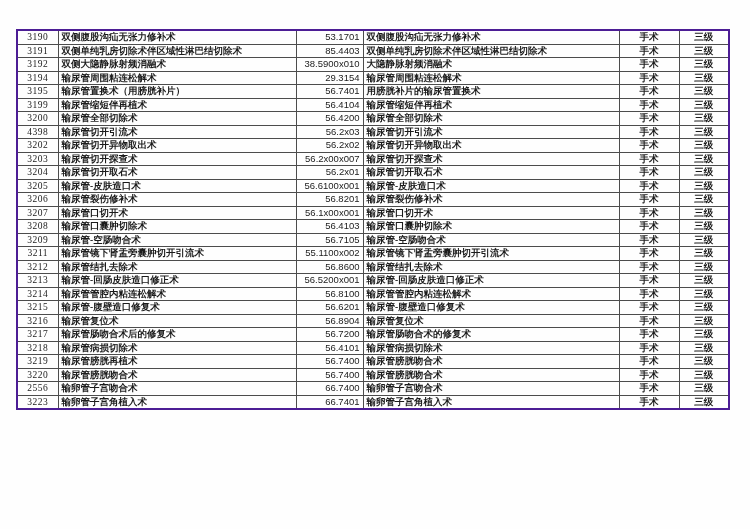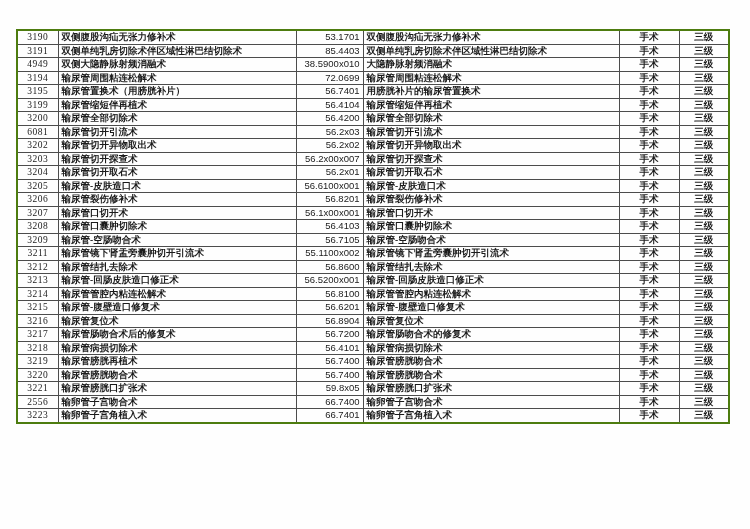--- a/index.html
+++ b/index.html
@@ -20,21 +20,21 @@
     width: 750px; height: 529px;
     background: #fefefe;
   }
   table.proc-table {
     position: absolute;
     left: 16px;
     top: 29px;
     width: 712px;
     border-collapse: collapse;
     table-layout: fixed;
-    border: 2px solid #4d7c0f;
+    border: 2px solid #4c1d95;
   }
   table.proc-table td {
     border: 1px solid #4c4c4c;
     height: 12.5px;
     line-height: 12.5px;
     padding: 0 3px;
     font-size: 9.5px;
     color: #1b1b1b;
     white-space: nowrap;
     overflow: hidden;
@@ -94,31 +94,31 @@
         </tr>
         <tr>
           <td class="col-no">3191</td>
           <td class="col-name">双侧单纯乳房切除术伴区域性淋巴结切除术</td>
           <td class="col-code">85.4403</td>
           <td class="col-name2">双侧单纯乳房切除术伴区域性淋巴结切除术</td>
           <td class="col-cat">手术</td>
           <td class="col-level">三级</td>
         </tr>
         <tr>
-          <td class="col-no">4949</td>
+          <td class="col-no">3192</td>
           <td class="col-name">双侧大隐静脉射频消融术</td>
           <td class="col-code">38.5900x010</td>
           <td class="col-name2">大隐静脉射频消融术</td>
           <td class="col-cat">手术</td>
           <td class="col-level">三级</td>
         </tr>
         <tr>
           <td class="col-no">3194</td>
           <td class="col-name">输尿管周围粘连松解术</td>
-          <td class="col-code">72.0699</td>
+          <td class="col-code">29.3154</td>
           <td class="col-name2">输尿管周围粘连松解术</td>
           <td class="col-cat">手术</td>
           <td class="col-level">三级</td>
         </tr>
         <tr>
           <td class="col-no">3195</td>
           <td class="col-name">输尿管置换术（用膀胱补片）</td>
           <td class="col-code">56.7401</td>
           <td class="col-name2">用膀胱补片的输尿管置换术</td>
           <td class="col-cat">手术</td>
@@ -134,21 +134,21 @@
         </tr>
         <tr>
           <td class="col-no">3200</td>
           <td class="col-name">输尿管全部切除术</td>
           <td class="col-code">56.4200</td>
           <td class="col-name2">输尿管全部切除术</td>
           <td class="col-cat">手术</td>
           <td class="col-level">三级</td>
         </tr>
         <tr>
-          <td class="col-no">6081</td>
+          <td class="col-no">4398</td>
           <td class="col-name">输尿管切开引流术</td>
           <td class="col-code">56.2x03</td>
           <td class="col-name2">输尿管切开引流术</td>
           <td class="col-cat">手术</td>
           <td class="col-level">三级</td>
         </tr>
         <tr>
           <td class="col-no">3202</td>
           <td class="col-name">输尿管切开异物取出术</td>
           <td class="col-code">56.2x02</td>
@@ -282,28 +282,20 @@
           <td class="col-code">56.7400</td>
           <td class="col-name2">输尿管膀胱吻合术</td>
           <td class="col-cat">手术</td>
           <td class="col-level">三级</td>
         </tr>
         <tr>
           <td class="col-no">3220</td>
           <td class="col-name">输尿管膀胱吻合术</td>
           <td class="col-code">56.7400</td>
           <td class="col-name2">输尿管膀胱吻合术</td>
-          <td class="col-cat">手术</td>
-          <td class="col-level">三级</td>
-        </tr>
-        <tr>
-          <td class="col-no">3221</td>
-          <td class="col-name">输尿管膀胱口扩张术</td>
-          <td class="col-code">59.8x05</td>
-          <td class="col-name2">输尿管膀胱口扩张术</td>
           <td class="col-cat">手术</td>
           <td class="col-level">三级</td>
         </tr>
         <tr>
           <td class="col-no">2556</td>
           <td class="col-name">输卵管子宫吻合术</td>
           <td class="col-code">66.7400</td>
           <td class="col-name2">输卵管子宫吻合术</td>
           <td class="col-cat">手术</td>
           <td class="col-level">三级</td>

